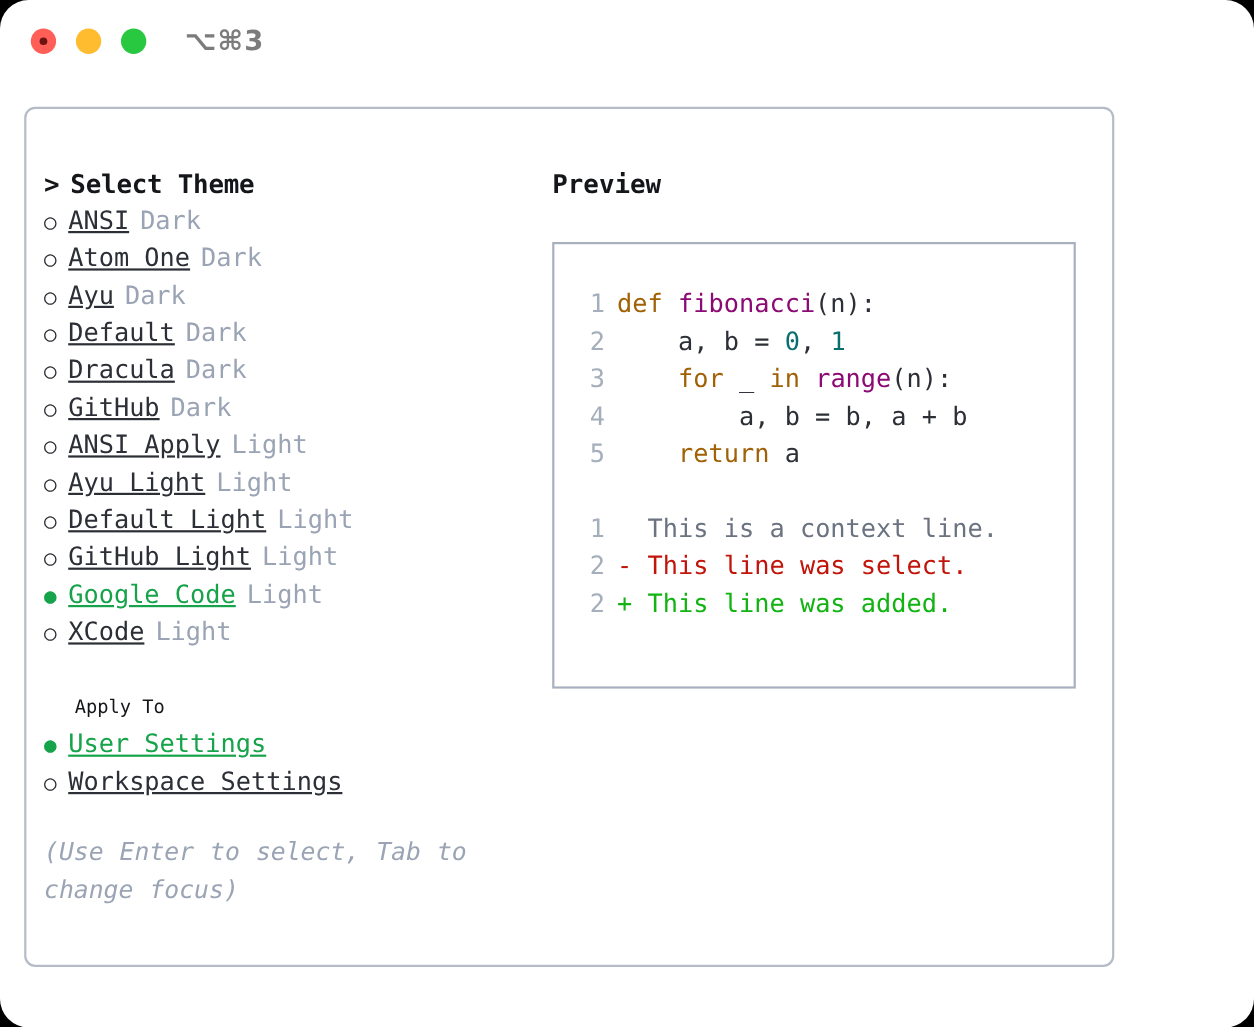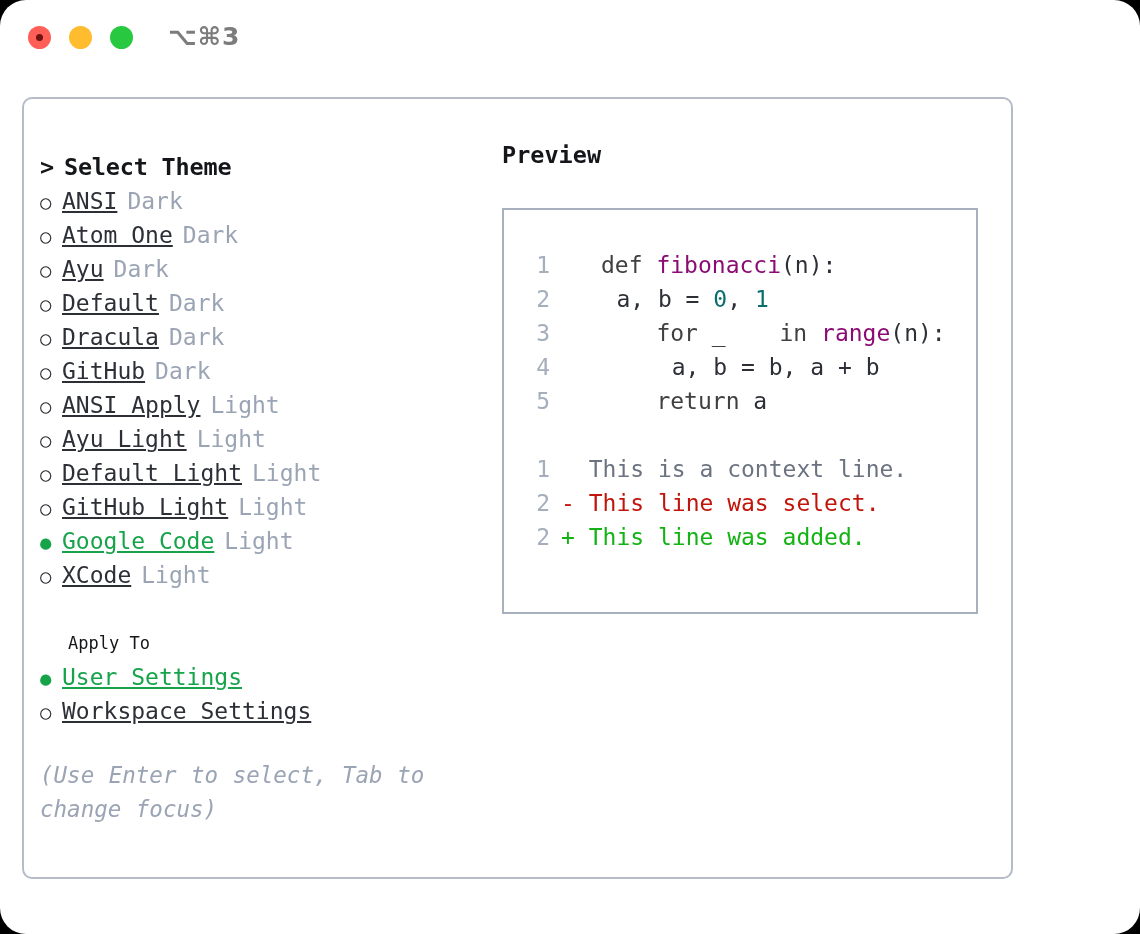--- a/index.html
+++ b/index.html
@@ -141,21 +141,21 @@
     color: #9aa4b4;
     width: 410px;
     word-spacing: 1px;
     font-style: italic;
   }
 
   
   .right-col {
     position: absolute;
     left: 478px;
-    top: 39px;
+    top: 51px;
     width: 500px;
   }
   .preview-title {
     font-size: 23.5px;
     font-weight: bold;
     color: #14161a;
     line-height: 34px;
   }
   .preview-box {
     margin-top: 36px;
@@ -175,21 +175,21 @@
   }
   .lineno {
     color: #a5aebb;
     width: 28px;
     text-align: right;
     flex: 0 0 28px;
     margin-right: 11px;
   }
   .code-text { color: #2c2f36; }
 
-  .kw   { color: #404040; margin-left: 40px; }
+  .kw   { color: #a16207; }
   .fn   { color: #8b0a73; }
   .num  { color: #0b6e6e; }
   .pl   { color: #2c2f36; }
 
   .diff-gap { height: 34px; }
   .diff-ctx { color: #6b7280; }
   .diff-del { color: #c1140a; }
   .diff-add { color: #12b312; }
 </style>
 </head>

